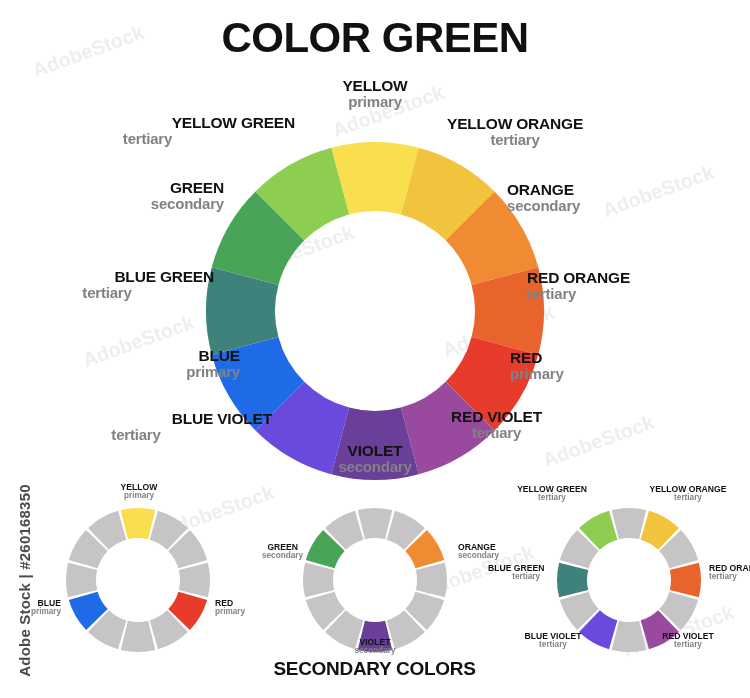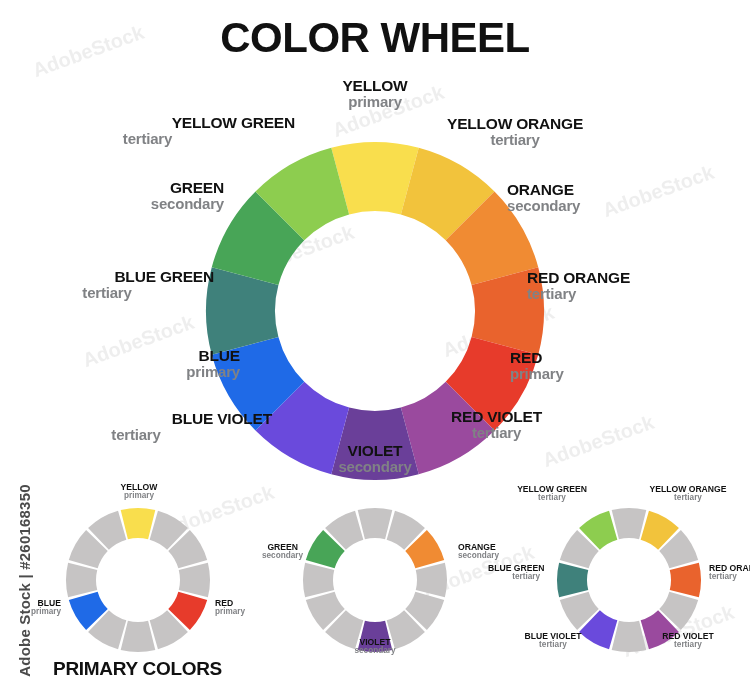--- a/index.html
+++ b/index.html
@@ -118,21 +118,21 @@
   <div class="wm" style="left:330px;top:100px;">AdobeStock</div>
   <div class="wm" style="left:600px;top:180px;">AdobeStock</div>
   <div class="wm" style="left:240px;top:240px;">AdobeStock</div>
   <div class="wm" style="left:440px;top:320px;">AdobeStock</div>
   <div class="wm" style="left:80px;top:330px;">AdobeStock</div>
   <div class="wm" style="left:160px;top:500px;">AdobeStock</div>
   <div class="wm" style="left:420px;top:560px;">AdobeStock</div>
   <div class="wm" style="left:620px;top:620px;">AdobeStock</div>
   <div class="wm" style="left:540px;top:430px;">AdobeStock</div>
 
-  <div class="main-title">COLOR WHEEL</div>
+  <div class="main-title">COLOR GREEN</div>
 
   <div id="main-wheel">
     <svg width="340" height="340" viewBox="0 0 340 340" id="main-wheel-svg">
         <path d="M 126.25958137767398 6.758535357147451 A 169 169 0 0 1 213.740418622326 6.758535357147451 L 195.88190451025207 73.40741737109317 A 100 100 0 0 0 144.11809548974793 73.40741737109317 Z" fill="#F9DE4D"></path>
         <path d="M 213.740418622326 6.758535357147451 A 169 169 0 0 1 289.50104602052653 50.498953979473484 L 240.71067811865476 99.28932188134526 A 100 100 0 0 0 195.88190451025207 73.40741737109317 Z" fill="#F2C33C"></path>
         <path d="M 289.50104602052653 50.498953979473484 A 169 169 0 0 1 333.2414646428525 126.259581377674 L 266.5925826289068 144.11809548974793 A 100 100 0 0 0 240.71067811865476 99.28932188134526 Z" fill="#F08B33"></path>
         <path d="M 333.2414646428525 126.259581377674 A 169 169 0 0 1 333.2414646428525 213.740418622326 L 266.5925826289068 195.88190451025207 A 100 100 0 0 0 266.5925826289068 144.11809548974793 Z" fill="#E9632D"></path>
         <path d="M 333.2414646428525 213.740418622326 A 169 169 0 0 1 289.50104602052653 289.50104602052653 L 240.71067811865476 240.71067811865476 A 100 100 0 0 0 266.5925826289068 195.88190451025207 Z" fill="#E73B2B"></path>
         <path d="M 289.50104602052653 289.50104602052653 A 169 169 0 0 1 213.740418622326 333.2414646428525 L 195.88190451025207 266.5925826289068 A 100 100 0 0 0 240.71067811865476 240.71067811865476 Z" fill="#9A4A9E"></path>
         <path d="M 213.740418622326 333.2414646428525 A 169 169 0 0 1 126.25958137767398 333.2414646428525 L 144.11809548974793 266.5925826289068 A 100 100 0 0 0 195.88190451025207 266.5925826289068 Z" fill="#6A3F99"></path>
@@ -215,21 +215,20 @@
     </div>
     <div class="sw-label al-left" style="left:185px;top:116px;">
       <span class="lname">RED</span>
       <span class="ltype">primary</span>
     </div>
     <div class="sw-label al-right" style="left:0px;top:116px;width:31px;">
       <span class="lname">BLUE</span>
       <span class="ltype">primary</span>
     </div>
 
-    <div class="sw-title" style="left:0px;top:175px;">PRIMARY COLORS</div>
   </div>
 
   <div class="small-wheel-block" style="left:262px;top:483px;width:225px;height:195px;">
     <svg width="150" height="150" viewBox="0 0 150 150" style="position:absolute;left:38px;top:22px;" id="sw1-svg">
         <path d="M 57.703580941637 5.108413326370268 A 72 72 0 0 1 92.296419058363 5.108413326370268 L 85.08957778404509 34.22990777371599 A 42 42 0 0 0 64.91042221595492 34.22990777371599 Z" fill="#C6C4C4"></path>
         <path d="M 94.96665503777119 5.823900900653214 A 72 72 0 0 1 124.92493163585854 23.120319959016214 L 104.12287678758415 44.736853309426124 A 42 42 0 0 0 86.64721543869986 34.64727552538105 Z" fill="#C6C4C4"></path>
         <path d="M 126.8796800409838 25.075068364141465 A 72 72 0 0 1 144.1760990993468 55.03334496222881 L 115.35272447461895 63.35278456130014 A 42 42 0 0 0 105.26314669057388 45.87712321241585 Z" fill="#F08B33"></path>
         <path d="M 144.89158667362972 57.703580941637 A 72 72 0 0 1 144.89158667362972 92.296419058363 L 115.77009222628402 85.08957778404508 A 42 42 0 0 0 115.77009222628402 64.91042221595492 Z" fill="#C6C4C4"></path>
         <path d="M 144.1760990993468 94.96665503777119 A 72 72 0 0 1 126.87968004098377 124.92493163585854 L 105.26314669057388 104.12287678758415 A 42 42 0 0 0 115.35272447461895 86.64721543869986 Z" fill="#C6C4C4"></path>
         <path d="M 124.92493163585854 126.87968004098379 A 72 72 0 0 1 94.96665503777119 144.1760990993468 L 86.64721543869986 115.35272447461895 A 42 42 0 0 0 104.12287678758415 105.26314669057388 Z" fill="#C6C4C4"></path>
@@ -247,20 +246,21 @@
     </div>
     <div class="sw-label al-center" style="left:39px;top:155px;width:148px;">
       <span class="lname">VIOLET</span>
       <span class="ltype">secondary</span>
     </div>
     <div class="sw-label al-right" style="left:0px;top:60px;width:36px;">
       <span class="lname">GREEN</span>
       <span class="ltype">secondary</span>
     </div>
 
+    <div class="sw-title" style="left:0px;top:175px;">SECONDARY COLORS</div>
   </div>
 
   <div class="small-wheel-block" style="left:500px;top:483px;width:250px;height:195px;">
     <svg width="150" height="150" viewBox="0 0 150 150" style="position:absolute;left:54px;top:22px;" id="sw2-svg">
         <path d="M 57.703580941637 5.108413326370268 A 72 72 0 0 1 92.296419058363 5.108413326370268 L 85.08957778404509 34.22990777371599 A 42 42 0 0 0 64.91042221595492 34.22990777371599 Z" fill="#C6C4C4"></path>
         <path d="M 94.96665503777119 5.823900900653214 A 72 72 0 0 1 124.92493163585854 23.120319959016214 L 104.12287678758415 44.736853309426124 A 42 42 0 0 0 86.64721543869986 34.64727552538105 Z" fill="#F2C33C"></path>
         <path d="M 126.8796800409838 25.075068364141465 A 72 72 0 0 1 144.1760990993468 55.03334496222881 L 115.35272447461895 63.35278456130014 A 42 42 0 0 0 105.26314669057388 45.87712321241585 Z" fill="#C6C4C4"></path>
         <path d="M 144.89158667362972 57.703580941637 A 72 72 0 0 1 144.89158667362972 92.296419058363 L 115.77009222628402 85.08957778404508 A 42 42 0 0 0 115.77009222628402 64.91042221595492 Z" fill="#E9632D"></path>
         <path d="M 144.1760990993468 94.96665503777119 A 72 72 0 0 1 126.87968004098377 124.92493163585854 L 105.26314669057388 104.12287678758415 A 42 42 0 0 0 115.35272447461895 86.64721543869986 Z" fill="#C6C4C4"></path>
         <path d="M 124.92493163585854 126.87968004098379 A 72 72 0 0 1 94.96665503777119 144.1760990993468 L 86.64721543869986 115.35272447461895 A 42 42 0 0 0 104.12287678758415 105.26314669057388 Z" fill="#9A4A9E"></path>

